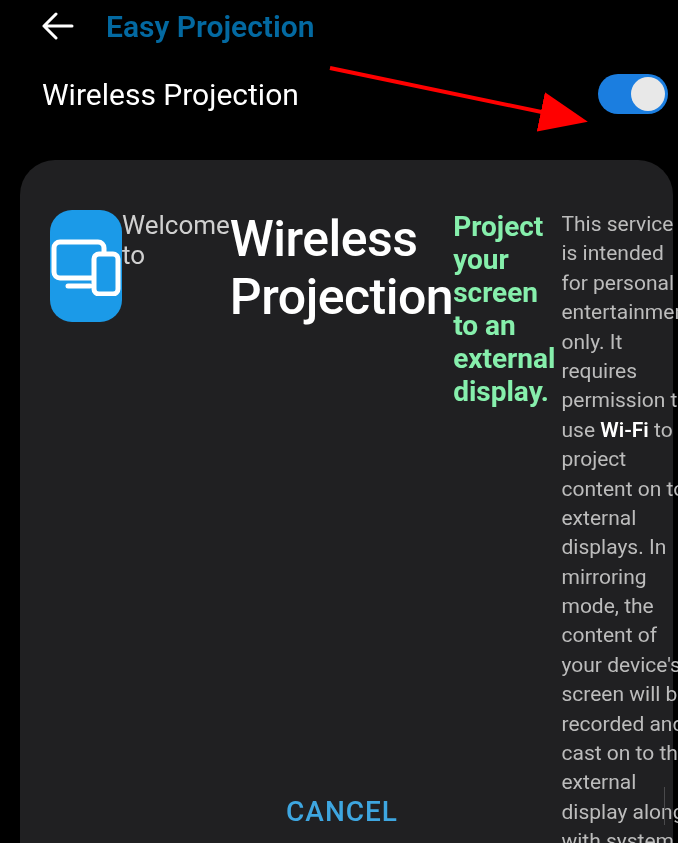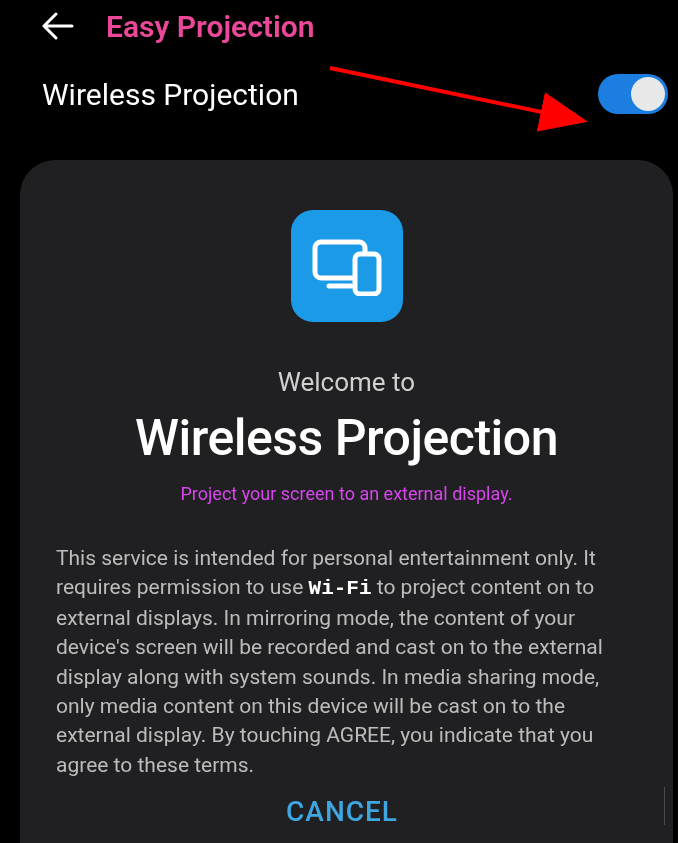--- a/index.html
+++ b/index.html
@@ -25,21 +25,21 @@
     .back-arrow {
       width: 36px;
       height: 36px;
       display: flex;
       align-items: center;
       justify-content: center;
     }
     .header-title {
       font-size: 30px;
       font-weight: 600;
-      color: #ec4899;
+      color: #0369a1;
     }
     .setting-row {
       display: flex;
       align-items: center;
       justify-content: space-between;
       padding: 10px 10px 0 42px;
     }
     .setting-label {
       font-size: 30px;
       font-weight: 400;
@@ -71,22 +71,21 @@
     .dialog {
       position: absolute;
       left: 20px;
       right: 5px;
       top: 160px;
       bottom: 0;
       background: #202022;
       border-radius: 35px 35px 0 0;
       padding: 50px 30px 0 30px;
       display: flex;
-      flex-direction: column;
-      align-items: center;
+      align-items: flex-start;
     }
     .app-icon {
       width: 112px;
       height: 112px;
       background: #1b9ae8;
       border-radius: 22px;
       display: flex;
       align-items: center;
       justify-content: center;
       margin-bottom: 45px;
@@ -98,37 +97,36 @@
       font-weight: 400;
     }
     .dialog-title {
       font-size: 50px;
       font-weight: 500;
       color: #ffffff;
       margin-bottom: 16px;
       letter-spacing: -0.5px;
     }
     .dialog-subtitle {
-      font-size: 18px;
-      color: #d946ef;
+      font-size: 28px;
+      color: #86efac;
       margin-bottom: 40px;
-      font-weight: 400;
+      font-weight: 700;
     }
     .dialog-body {
       font-size: 21px;
       line-height: 1.4;
       color: #bcbcbc;
       padding: 0 6px;
       text-align: left;
       align-self: stretch;
     }
     .dialog-body b {
       color: #ffffff;
       font-weight: 600;
-      font-family: Liberation Mono, monospace;
     }
     .dialog-footer {
       position: absolute;
       bottom: 0;
       left: 0;
       right: 8px;
       display: flex;
       height: 64px;
     }
     .dialog-btn {

